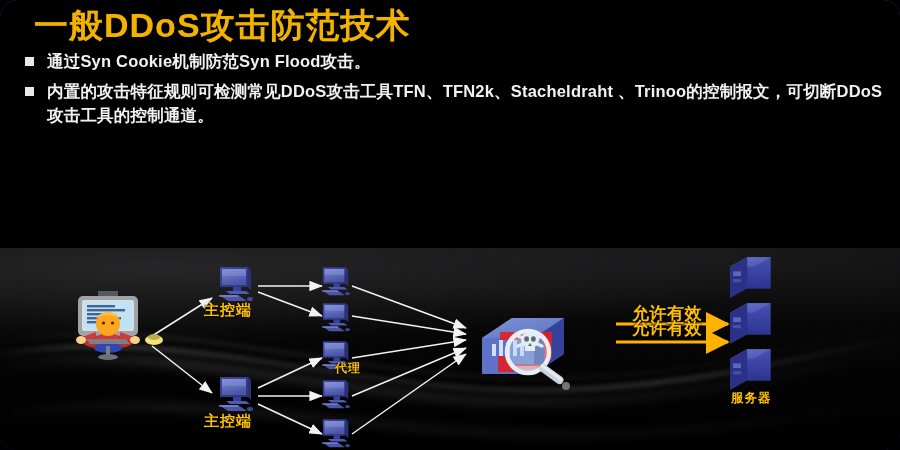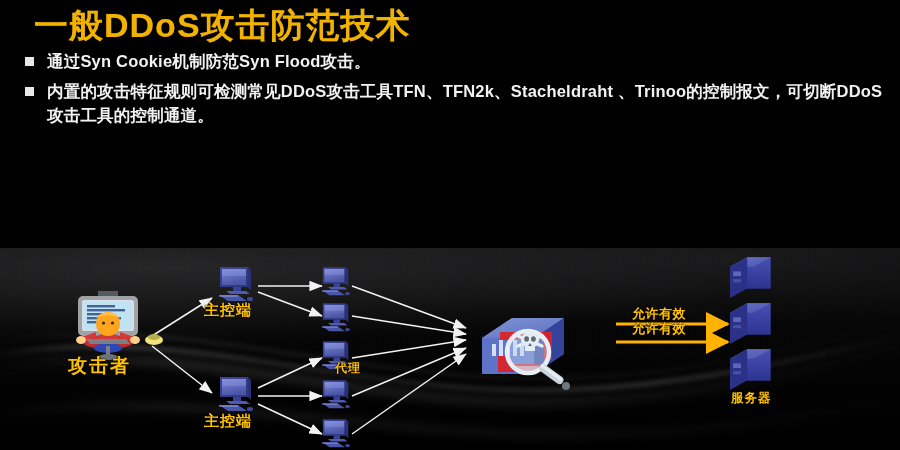--- a/index.html
+++ b/index.html
@@ -7,20 +7,21 @@
   body {
     font-family:"Liberation Sans","DejaVu Sans",sans-serif;
     position:relative;
   }
 
   #slide {
     position:relative;
     width:900px; height:450px;
     background:#6d28d9;
     overflow:hidden;
+    border-radius:17px;
   }
 
   
   .bg-base {
     position:absolute; inset:0;
     background:#000;
   }
   .bg-photo {
     position:absolute;
     left:0; top:248px; width:900px; height:202px;
@@ -88,21 +89,21 @@
     position:absolute;
     color:#FFC000;
     font-weight:bold;
     white-space:nowrap;
     text-shadow:0 1px 2px rgba(0,0,0,.95), 0 0 2px rgba(0,0,0,.9);
   }
   .lbl-attacker { left:68px;  top:105px; font-size:19px; letter-spacing:2px; }
   .lbl-master1  { left:204px; top:53px;  font-size:15px; letter-spacing:1px; }
   .lbl-master2  { left:204px; top:164px; font-size:15px; letter-spacing:1px; }
   .lbl-agent    { left:335px; top:112px; font-size:12px; letter-spacing:1px; }
-  .lbl-allow    { left:632px; top:58px;  font-size:13px; line-height:15px; letter-spacing:.5px; }
+  .lbl-allow    { left:632px; top:58px;  font-size:17px; line-height:15px; letter-spacing:.5px; }
   .lbl-server   { left:731px; top:142px; font-size:12.5px; letter-spacing:1px; }
 </style>
 </head>
 <body>
 
 <div id="slide">
 
   <div class="bg-base"></div>
   <div class="bg-photo"></div>
   <div class="bg-noise"></div>
@@ -336,21 +337,20 @@
       <g transform="translate(730,106) scale(0.78)">
           <use href="#srvNode"></use>
         </g>
 
       <g stroke="#FFB200" stroke-width="3" fill="none" marker-end="url(#oArrow)">
         <line x1="616" y1="76" x2="728" y2="76"></line>
         <line x1="616" y1="94" x2="728" y2="94"></line>
       </g>
     </svg>
 
-    <div class="lbl lbl-attacker">攻击者</div>
     <div class="lbl lbl-master1">主控端</div>
     <div class="lbl lbl-master2">主控端</div>
     <div class="lbl lbl-agent">代理</div>
     <div class="lbl lbl-allow">
       <div>允许有效</div>
       <div>允许有效</div>
     </div>
     <div class="lbl lbl-server">服务器</div>
 
   </div>

